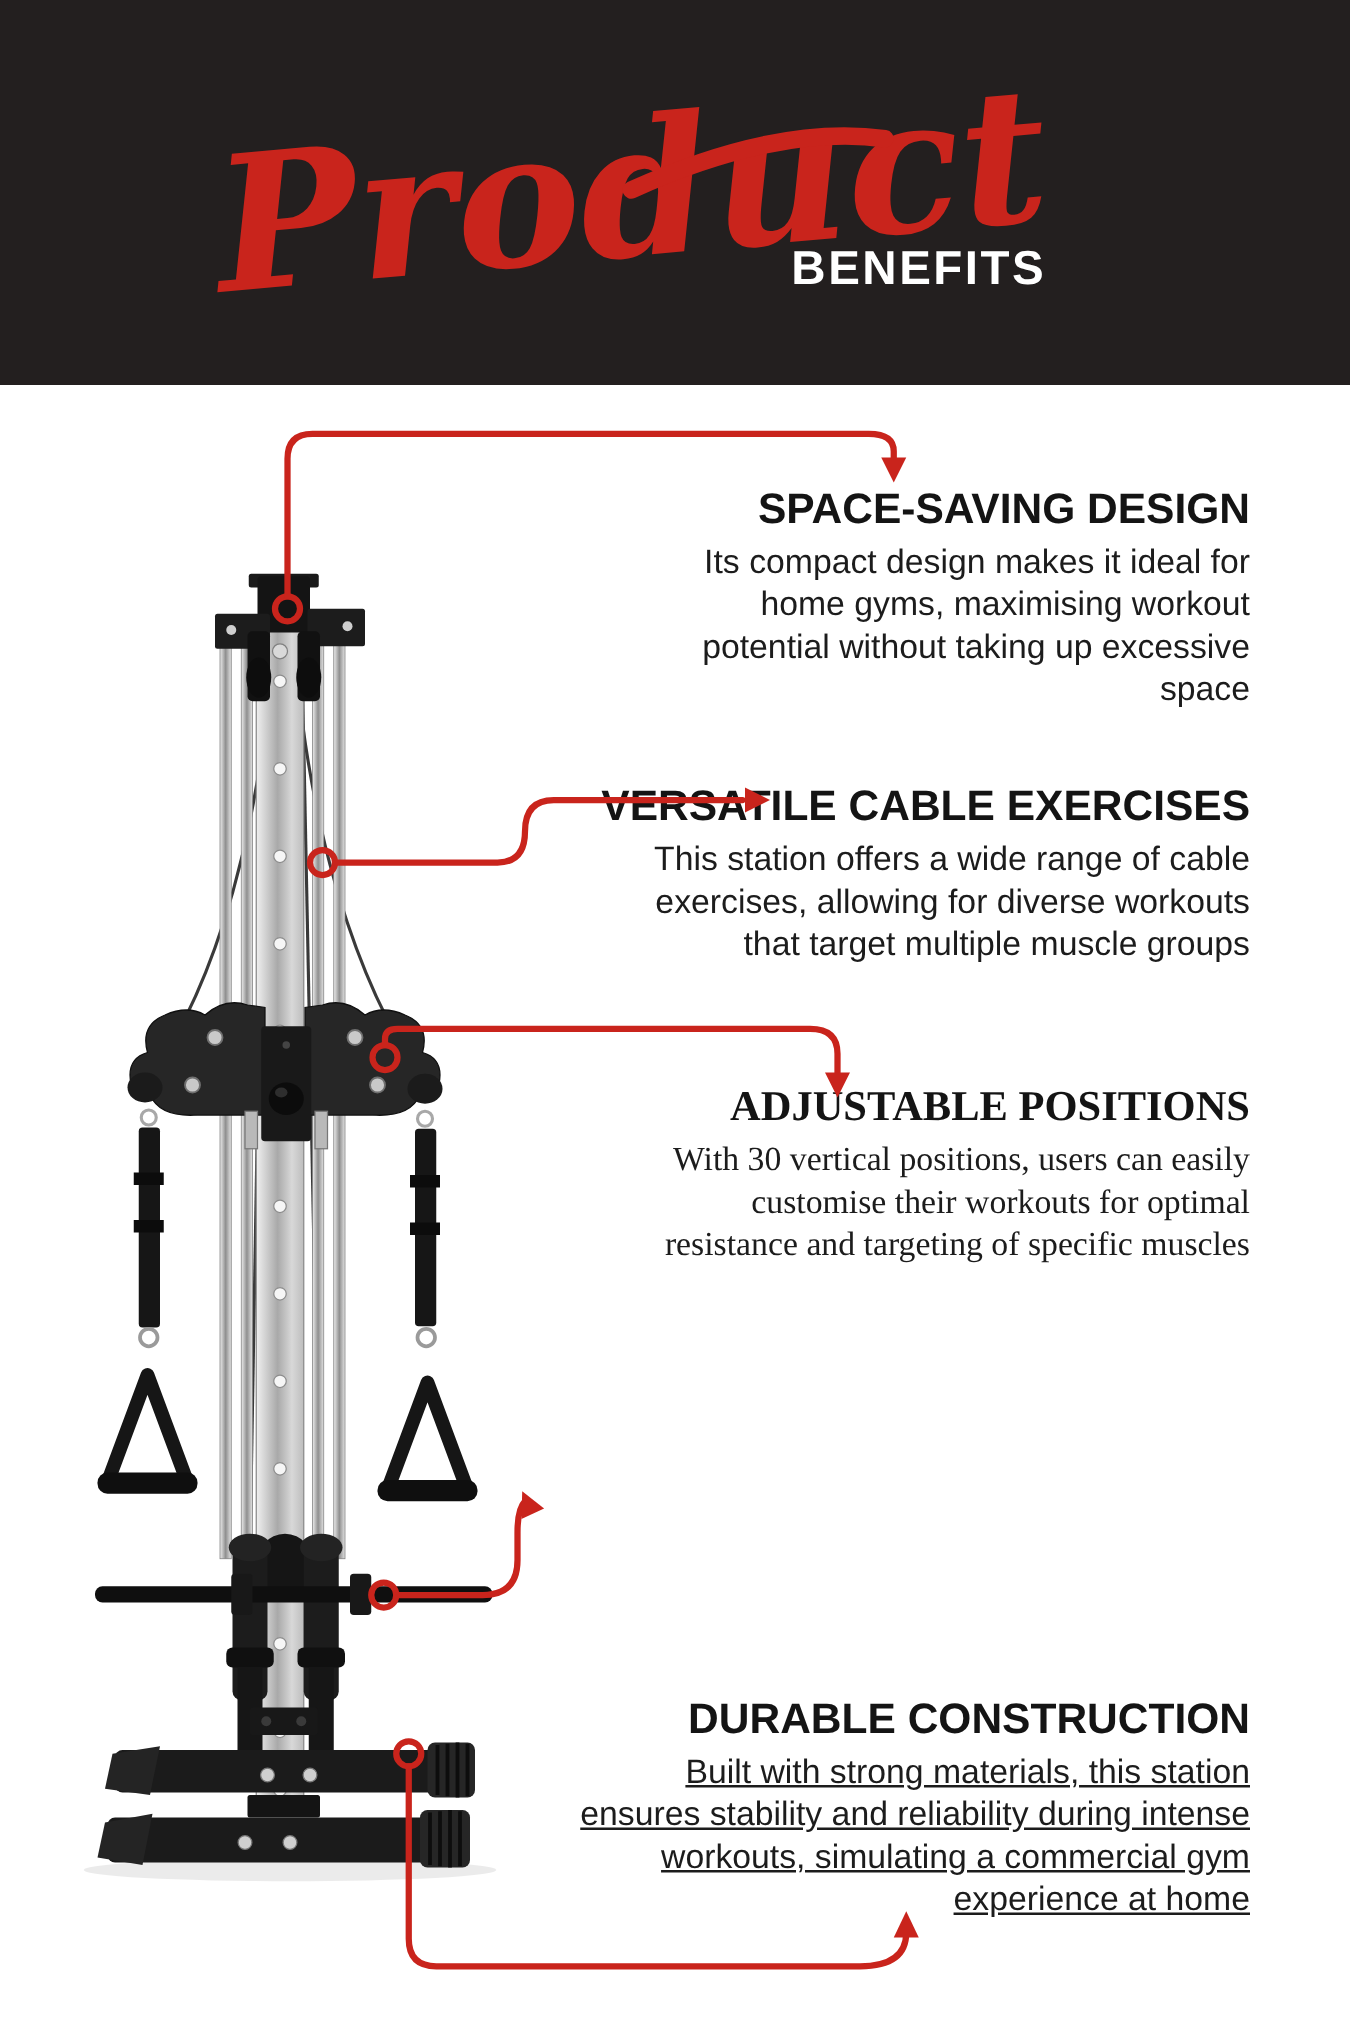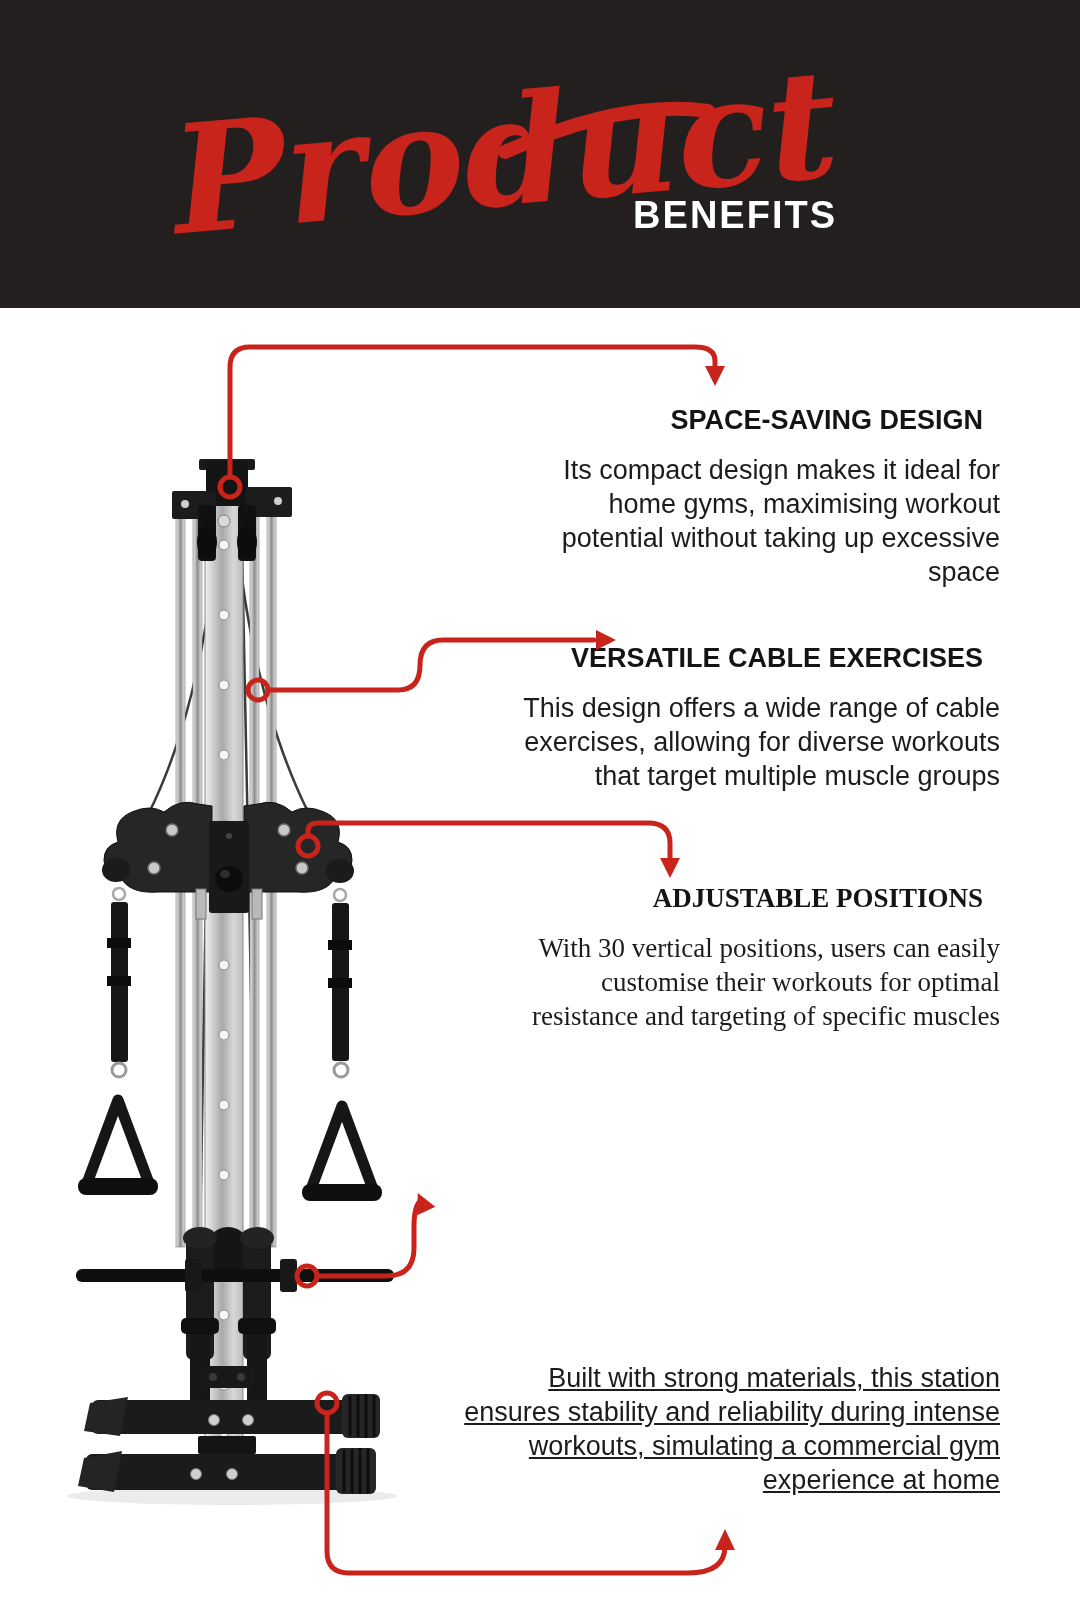--- a/index.html
+++ b/index.html
@@ -6,21 +6,21 @@
   .page{position:relative;width:1080px;height:1620px;background:#ffffff;overflow:hidden;
         font-family:"Liberation Sans",sans-serif;margin:0 auto;}
   
   .header{position:absolute;left:0;top:0;width:1080px;height:308px;background:#231f1f;}
   .header svg{position:absolute;left:0;top:0;}
   .script-word{font-family:"DejaVu Serif",serif;font-style:italic;font-weight:bold;}
   .benefits-word{position:absolute;top:196px;right:243px;color:#ffffff;font-size:38px;
                  font-weight:700;letter-spacing:2px;line-height:1;}
   
   .benefit{position:absolute;right:80px;width:600px;text-align:right;color:#1c1c1c;}
-  .benefit h3{margin:17px;font-size:27px;line-height:1.15;font-weight:700;color:#141414;}
+  .benefit h3{margin:0;font-size:34px;line-height:1.15;font-weight:700;color:#141414;}
   .benefit p{margin:5px 0 0 auto;font-size:27px;line-height:34px;font-weight:400;}
   .b1{top:388px;} .b1 p{width:500px;text-align:right;}
   .b2{top:626px;} .b2 p{width:528px;}
   .b3{top:866px;font-family:Liberation Serif, serif;} .b3 p{width:492px;}
   .b4{top:1124px;} .b4 p{width:556px;}
   .b5{top:1356px;} .b5 p{width:540px;text-decoration:underline;}
   
   .art{position:absolute;left:0;top:0;width:1080px;height:1620px;}
 </style>
 </head>
@@ -37,29 +37,30 @@
     </svg>
     <div class="benefits-word">BENEFITS</div>
   </div>
 
   <div class="benefit b1">
     <h3>SPACE-SAVING DESIGN</h3>
     <p>Its compact design makes it ideal for home gyms, maximising workout potential without taking up excessive space</p>
   </div>
   <div class="benefit b2">
     <h3>VERSATILE CABLE EXERCISES</h3>
-    <p>This design offers a wide range of cable exercises, allowing for diverse workouts that target multiple muscle groups</p>
+    <p>This station offers a wide range of cable exercises, allowing for diverse workouts that target multiple muscle groups</p>
   </div>
   <div class="benefit b3">
     <h3>ADJUSTABLE POSITIONS</h3>
     <p>With 30 vertical positions, users can easily customise their workouts for optimal resistance and targeting of specific muscles</p>
   </div>
   <div class="benefit b4">
   </div>
   <div class="benefit b5">
+    <h3>DURABLE CONSTRUCTION</h3>
     <p>Built with strong materials, this station ensures stability and reliability during intense workouts, simulating a commercial gym experience at home</p>
   </div>
 
   <svg class="art" viewBox="0 0 1080 1620">
     <defs>
       <linearGradient id="beamGrad" x1="0" y1="0" x2="1" y2="0">
         <stop offset="0" stop-color="#f0f0f0"></stop>
           <stop offset="0.45" stop-color="#a9a9a9"></stop>
         <stop offset="0.75" stop-color="#d8d8d8"></stop>
           <stop offset="1" stop-color="#bdbdbd"></stop>

